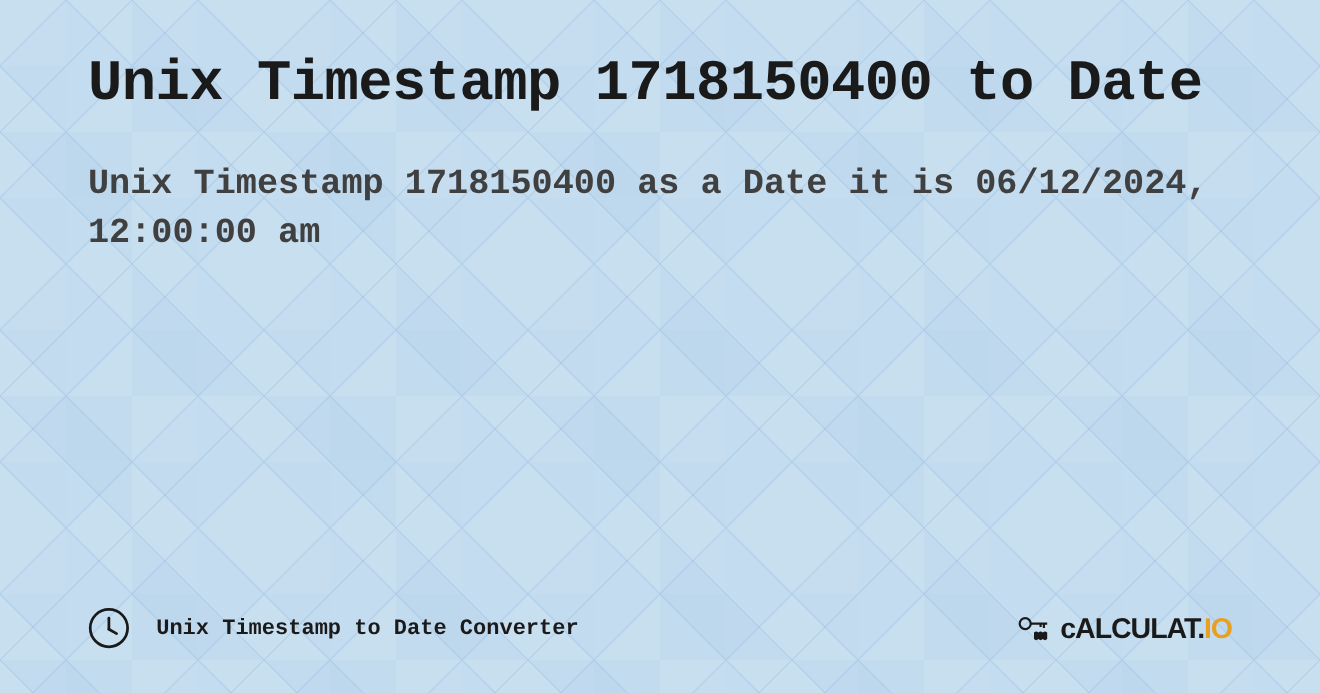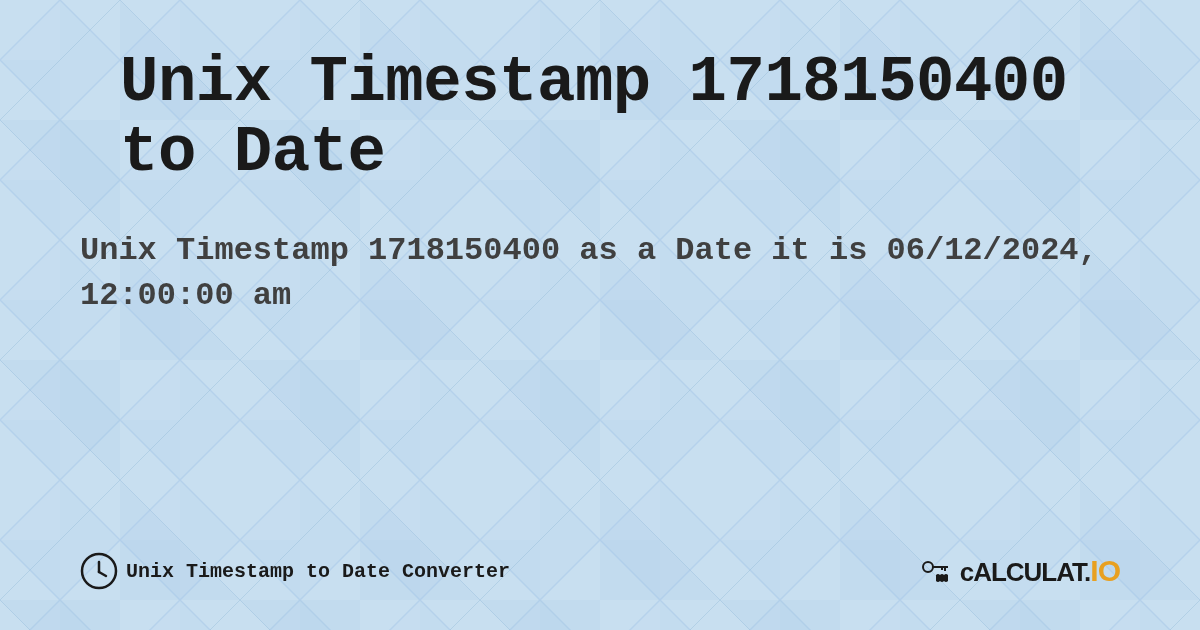--- a/index.html
+++ b/index.html
@@ -31,27 +31,26 @@
       position: relative;
       z-index: 1;
       padding: 48px 80px 40px 80px;
       height: 100%;
       display: flex;
       flex-direction: column;
       justify-content: space-between;
     }
 
     .main-title {
-      font-size: 64px;
+      font-size: 52px;
       font-weight: 900;
       color: #1a1a1a;
       letter-spacing: -0.5px;
       line-height: 1.1;
       margin-bottom: 30px;
-      margin-left: 40px;
     }
 
     .description {
       font-size: 22px;
       font-weight: 400;
       color: #2a2a2a;
       line-height: 1.6;
       margin-bottom: 40px;
       max-width: 900px;
     }
@@ -71,21 +70,21 @@
       display: flex;
       align-items: center;
       justify-content: space-between;
       margin-top: auto;
       padding-top: 20px;
     }
 
     .footer-left {
       display: flex;
       align-items: center;
-      gap: 8px;
+      gap: 24px;
     }
 
     .clock-icon {
       width: 38px;
       height: 38px;
       flex-shrink: 0;
     }
 
     .footer-label {
       font-size: 20px;
@@ -159,17 +158,17 @@
 
           <circle cx="10" cy="14" r="5" stroke-width="2"></circle>
           <line x1="15" y1="14" x2="30" y2="14" stroke-width="2"></line>
           <line x1="27" y1="14" x2="27" y2="18" stroke-width="2"></line>
           <line x1="24" y1="14" x2="24" y2="17" stroke-width="2"></line>
 
           <path d="M18 22 Q20 20 22 22 Q24 20 26 22 Q28 20 30 22 L30 28 Q28 30 26 28 Q24 30 22 28 Q20 30 18 28 Z" fill="#1a1a1a" stroke="none"></path>
         </g>
       </svg>
       <div>
-        <span style="font-size:26px;font-weight:900;color:#1a1a1a;font-family:Arial,sans-serif;letter-spacing:-1px;text-align:center;">cALCULAT.</span><span style="font-size:30px;font-weight:900;color:#e8a020;font-family:Arial,sans-serif;letter-spacing:-1px;">IO</span>
+        <span style="font-size:26px;font-weight:900;color:#1a1a1a;font-family:Arial,sans-serif;letter-spacing:-1px;text-align:center;">cALCULAT.</span><span style="font-size:26px;font-weight:900;color:#e8a020;font-family:Arial,sans-serif;letter-spacing:-1px;">IO</span>
       </div>
     </div>
   </div>
 </div>
 
 </body></html>

